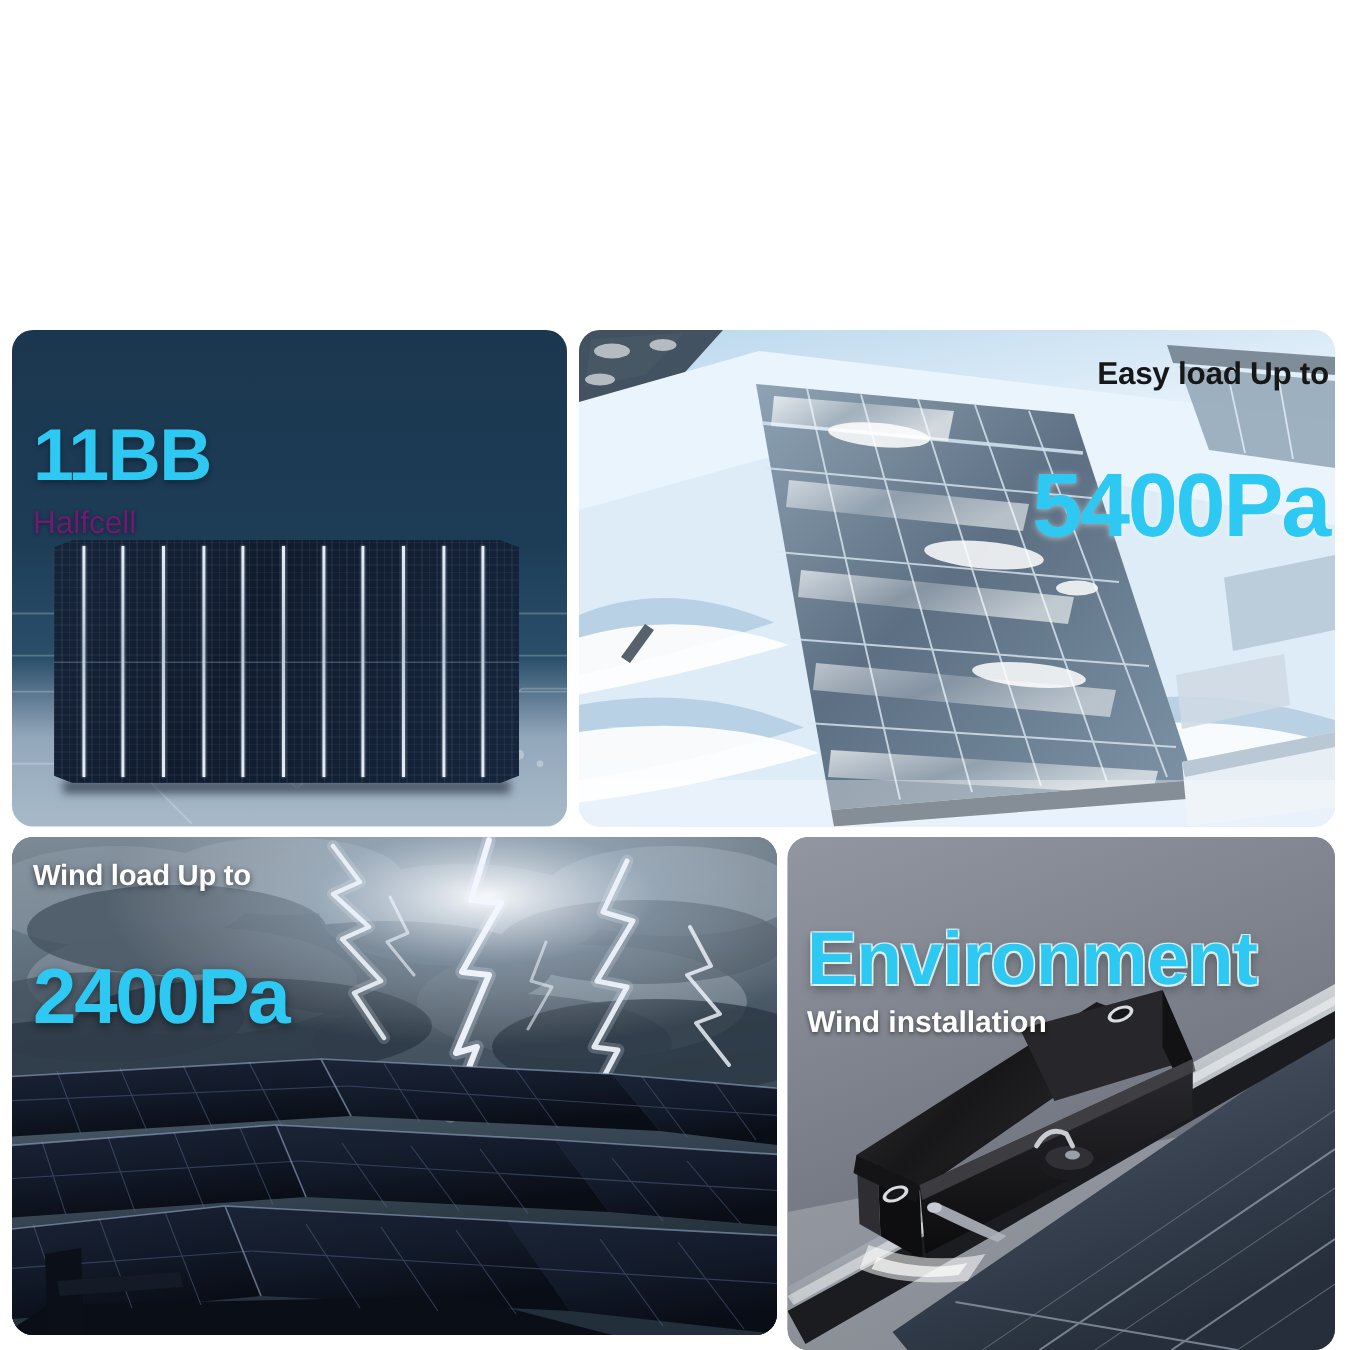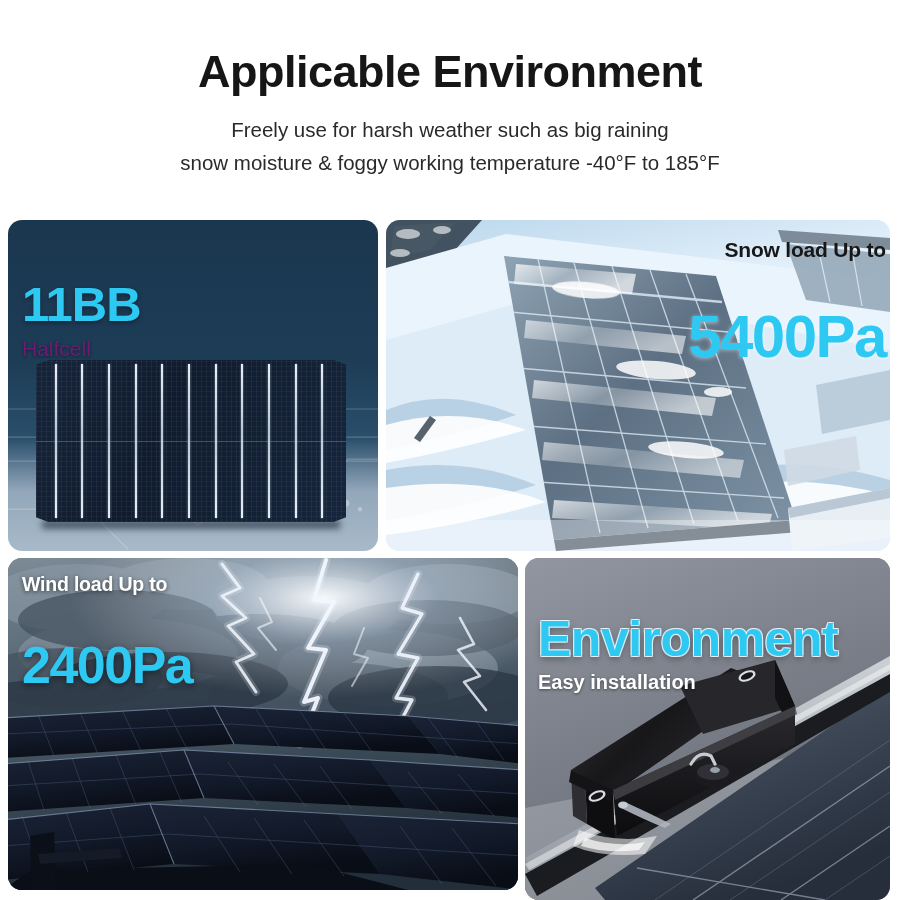--- a/index.html
+++ b/index.html
@@ -200,27 +200,20 @@
     text-shadow: 0 1px 3px rgba(0,0,0,.5);
   }
 
   .photo { position: absolute; inset: 0; }
 </style>
 </head>
 <body>
 
 <div class="page">
 
-  <div class="header">
-    <h1 class="header-title">Applicable Environment</h1>
-    <div class="header-sub">
-      <span>Freely use for harsh weather such as big raining</span>
-      <span>snow moisture &amp; foggy working temperature -40°F to 185°F</span>
-    </div>
-  </div>
 
   <div class="panel" id="panel-11bb">
     <svg class="tech-lines" viewBox="0 0 370 152" preserveAspectRatio="none">
       <g stroke="#ffffff" stroke-opacity=".40" fill="none" stroke-width="1.2">
         <path d="M-10 38 L120 38 L190 96 L260 38 L380 38"></path>
         <path d="M-10 62 L110 62 L190 126 L272 62 L380 62"></path>
         <path d="M-10 10 L370 10"></path>
         <path d="M0 110 L80 110 L120 150"></path>
         <path d="M300 95 L340 60 L380 60"></path>
         <path d="M40 0 L40 34"></path>
@@ -354,21 +347,21 @@
       <path d="M398 230 L470 216 L474 250 L402 266 Z" fill="#cfdae4" opacity=".9"></path>
       <path d="M430 165 L504 150 L504 200 L436 214 Z" fill="#9fb4c4" opacity=".55"></path>
 
       <path d="M28 218 L44 196 L50 200 L34 222 Z" fill="#2f3c47" opacity=".8"></path>
 
       <rect y="300" width="504" height="31" fill="#ffffff" opacity=".35"></rect>
     </svg>
   </div>
 
   <div class="txt" id="txt-snow">
-    <span class="label-sm">Snow load Up to</span>
+    <span class="label-sm">Easy load Up to</span>
     <span class="big-cyan">5400Pa</span>
   </div>
 
   <div class="panel" id="panel-wind">
     <svg class="photo" viewBox="0 0 510 332" preserveAspectRatio="none">
       <defs>
         <linearGradient id="stormSky" x1="0" y1="0" x2="0.2" y2="1">
           <stop offset="0" stop-color="#7d8b97"></stop>
           <stop offset="0.3" stop-color="#5a6a77"></stop>
           <stop offset="0.7" stop-color="#394855"></stop>
@@ -571,16 +564,16 @@
       <path d="M96 250 Q120 262 140 270 L146 266 Q122 254 100 244 Z" fill="#aeb4bc" opacity=".9"></path>
       <ellipse cx="98" cy="247" rx="5" ry="3.5" fill="#c6ccd3"></ellipse>
 
       <path d="M54 272 Q92 286 132 278 L120 296 Q76 300 48 288 Z" fill="#ffffff" opacity=".55"></path>
       <path d="M60 280 Q92 290 120 284 L114 292 Q82 296 56 288 Z" fill="#ffffff" opacity=".7"></path>
     </svg>
   </div>
 
   <div class="txt" id="txt-install">
     <span class="big-cyan">Environment</span>
-    <span class="label-sm">Easy installation</span>
+    <span class="label-sm">Wind installation</span>
   </div>
 
 </div>
 
 </body></html>

